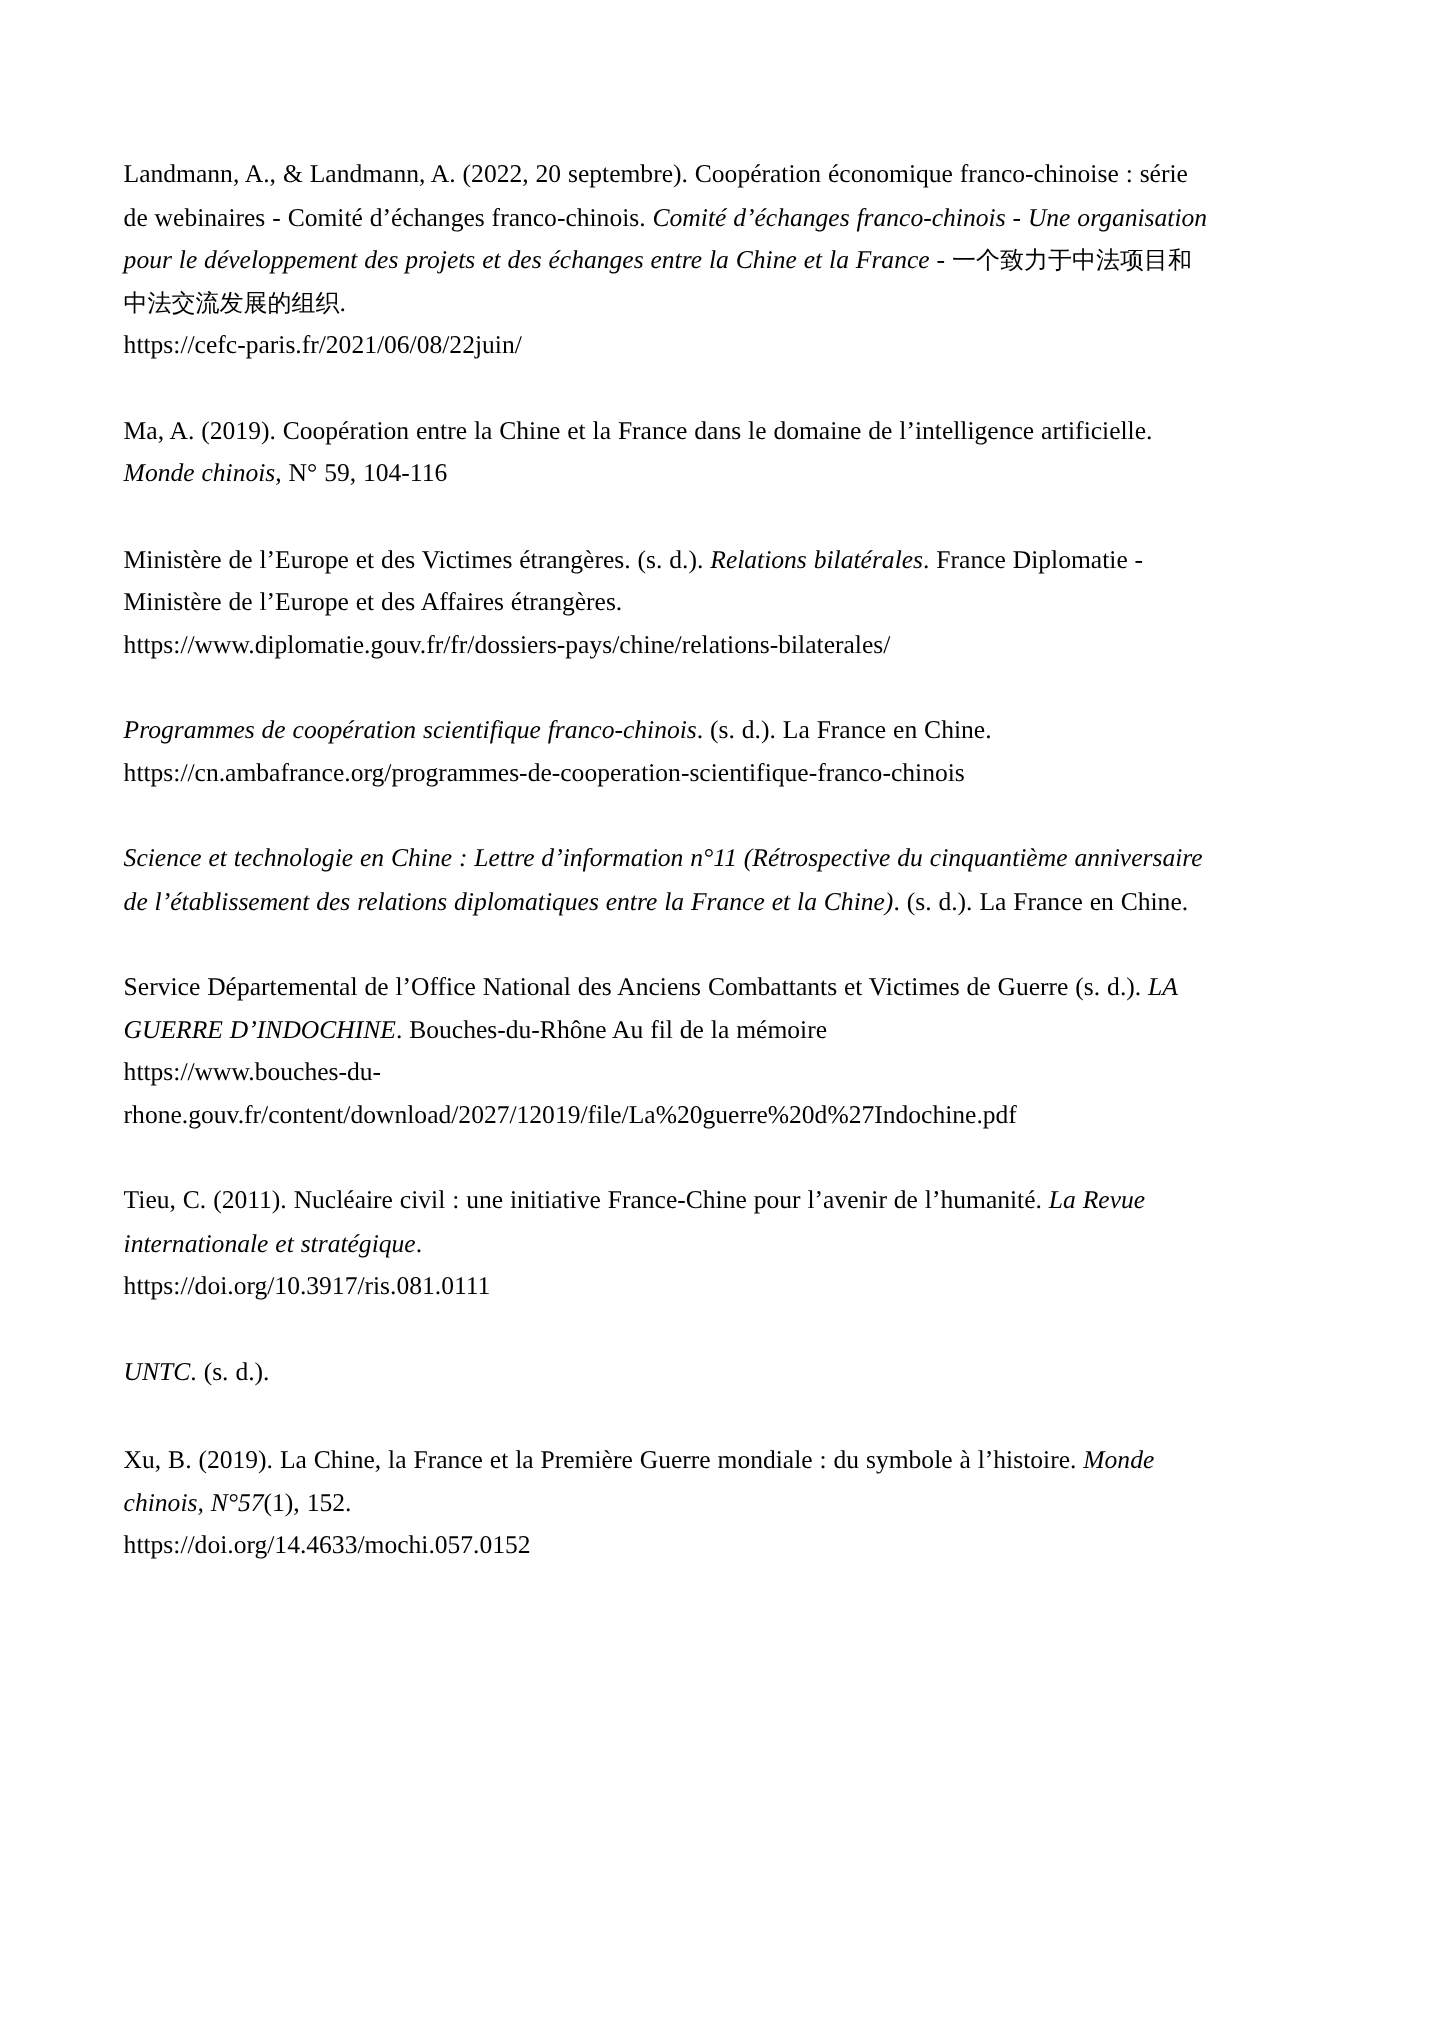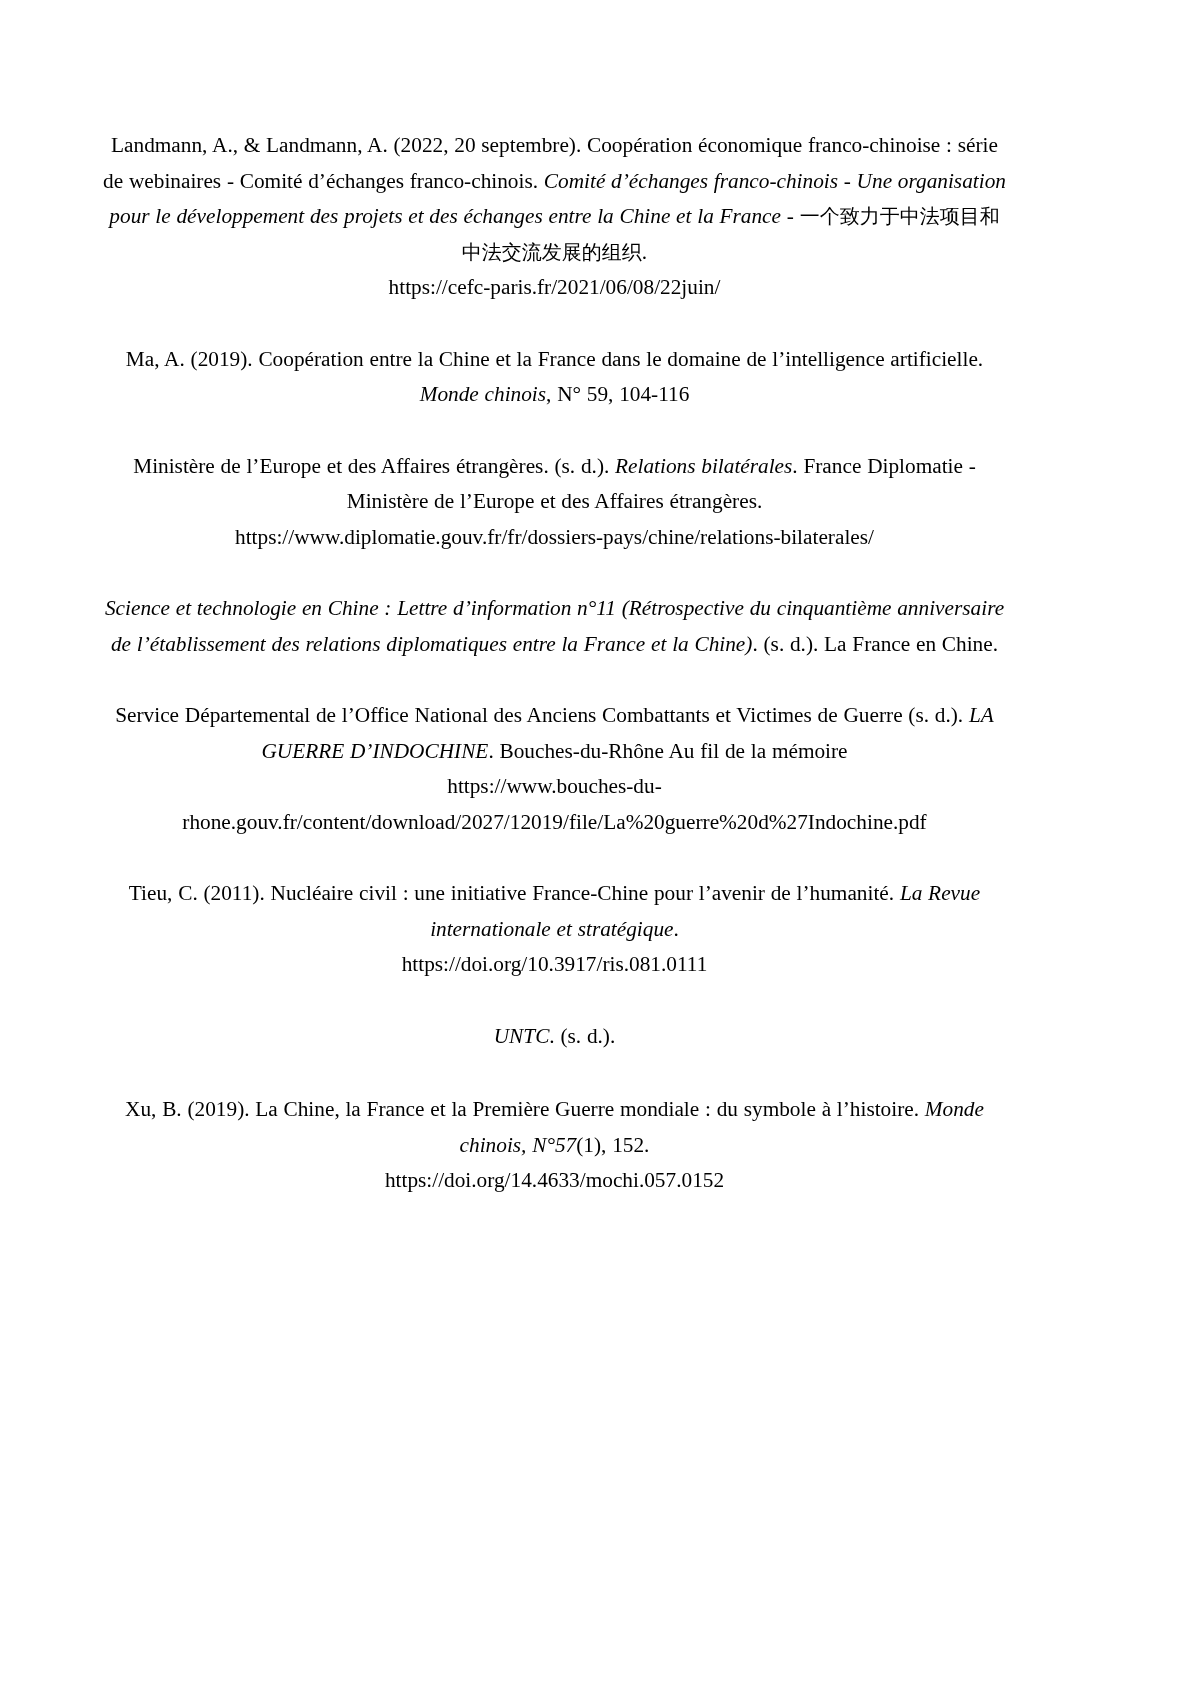--- a/index.html
+++ b/index.html
@@ -23,21 +23,21 @@
   .content {
     position: absolute;
     left: 103px;
     top: 128px;
     width: 903px;
   }
   .ref-entry {
     margin: 0 0 36px 0;
     font-size: 21.3px;
     line-height: 35.5px;
-    text-align: center;
+    text-align: left;
     word-spacing: 0.02em;
   }
   .ref-entry:last-child {
     margin-bottom: 4px;
   }
   .ref-entry .it {
     font-style: italic;
   }
   .ref-entry .cjk {
     font-family: "DejaVu Sans", "Liberation Sans", sans-serif;
@@ -63,24 +63,28 @@
     <p class="ref-entry">
       <span class="txt">Landmann, A., &amp; Landmann, A. (2022, 20 septembre). Coopération économique franco-chinoise : série de webinaires - Comité d’échanges franco-chinois. </span><span class="it">Comité d’échanges franco-chinois - Une organisation pour le développement des projets et des échanges entre la Chine et la France - </span><span class="cjk">一个致力于中法项目和中法交流发展的组织</span><span class="txt">.</span>
       <span class="line url">https://cefc-paris.fr/2021/06/08/22juin/</span>
     </p>
 
     <p class="ref-entry">
       <span class="txt">Ma, A. (2019). Coopération entre la Chine et la France dans le domaine de l’intelligence artificielle. </span><span class="it">Monde chinois</span><span class="txt">, N° 59, 104-116</span>
     </p>
 
     <p class="ref-entry">
-      <span class="txt">Ministère de l’Europe et des Affaires étrangères. (s. d.). </span><span class="it">Relations bilatérales</span><span class="txt">. France Diplomatie - Ministère de l’Europe et des Affaires étrangères.</span>
+      <span class="txt">Ministère de l’Europe et des Victimes étrangères. (s. d.). </span><span class="it">Relations bilatérales</span><span class="txt">. France Diplomatie - Ministère de l’Europe et des Affaires étrangères.</span>
       <span class="line url">https://www.diplomatie.gouv.fr/fr/dossiers-pays/chine/relations-bilaterales/</span>
     </p>
 
+    <p class="ref-entry">
+      <span class="txt"></span><span class="it">Programmes de coopération scientifique franco-chinois</span><span class="txt">. (s. d.). La France en Chine.</span>
+      <span class="line url">https://cn.ambafrance.org/programmes-de-cooperation-scientifique-franco-chinois</span>
+    </p>
 
     <p class="ref-entry">
       <span class="txt"></span><span class="it">Science et technologie en Chine : Lettre d’information n°11 (Rétrospective du cinquantième anniversaire de l’établissement des relations diplomatiques entre la France et la Chine)</span><span class="txt">. (s. d.). La France en Chine.</span>
     </p>
 
     <p class="ref-entry">
       <span class="txt">Service Départemental de l’Office National des Anciens Combattants et Victimes de Guerre (s. d.). </span><span class="it">LA GUERRE D’INDOCHINE</span><span class="txt">. Bouches-du-Rhône Au fil de la mémoire</span>
       <span class="line url">https://www.bouches-du-rhone.gouv.fr/content/download/2027/12019/file/La%20guerre%20d%27Indochine.pdf</span>
     </p>
 

